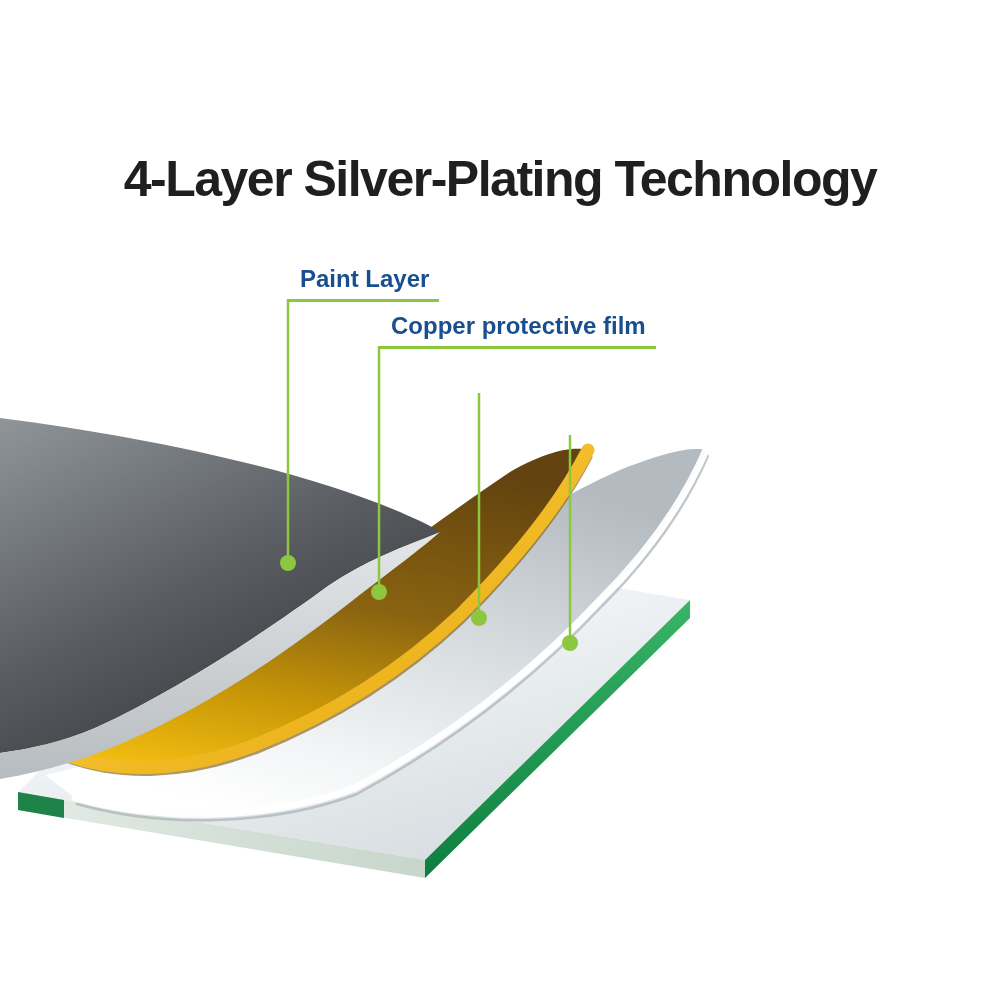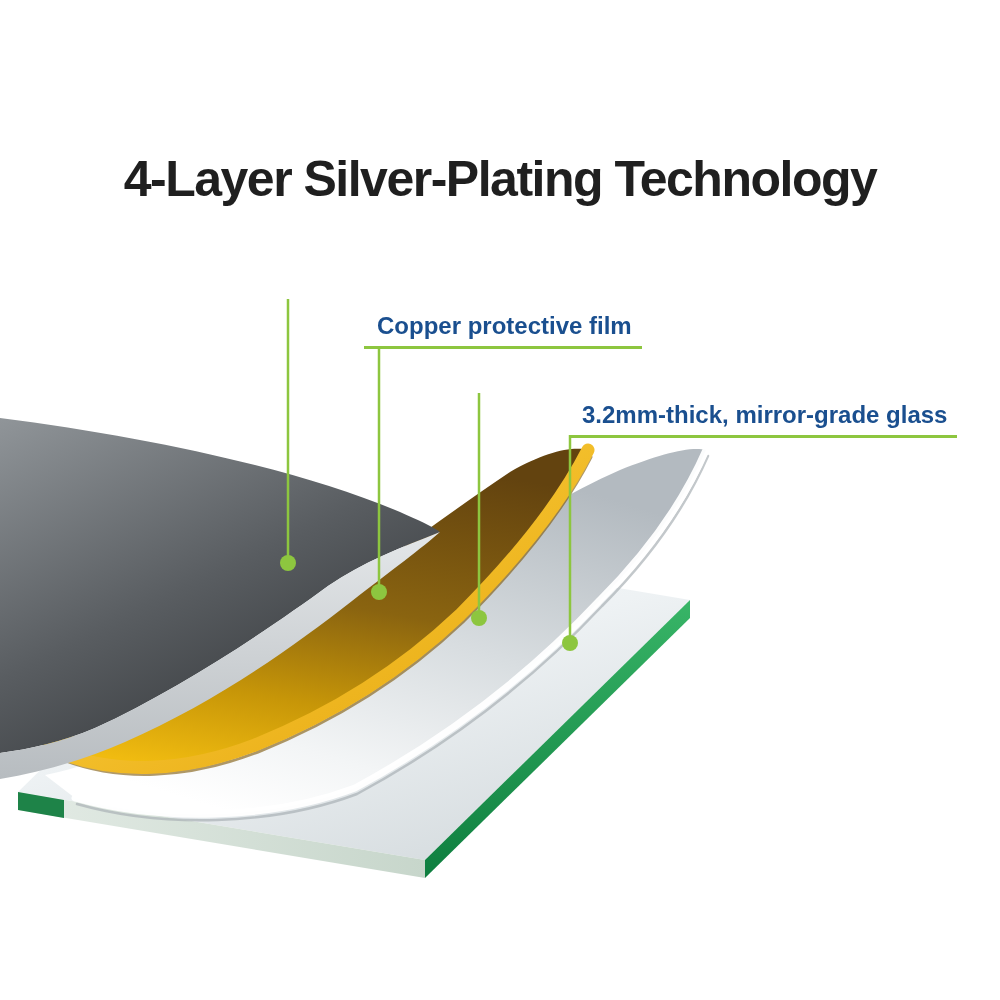--- a/index.html
+++ b/index.html
@@ -38,21 +38,21 @@
     position: absolute;
     display: inline-block;
     white-space: nowrap;
     font-size: 24px;
     font-weight: bold;
     color: #1a4f8f;
     padding: 0 10px 6px 13px;
     border-bottom: 3px solid #8dc63f;
   }
   .label-paint  { left: 287px; top: 265px; }
-  .label-copper { left: 364px; top: 312px; }
+  .label-copper { left: 378px; top: 312px; }
   .label-silver { left: 478px; top: 359px; }
   .label-glass  { left: 569px; top: 401px; }
 </style>
 </head>
 <body>
 
 <div class="stage">
 
   <h1 class="title">4-Layer Silver-Plating Technology</h1>
 
@@ -155,16 +155,16 @@
       <line x1="570" y1="435" x2="570" y2="636"></line>
     </g>
     <g fill="#8dc63f">
       <circle cx="288" cy="563" r="8"></circle>
       <circle cx="379" cy="592" r="8"></circle>
       <circle cx="479" cy="618" r="8"></circle>
       <circle cx="570" cy="643" r="8"></circle>
     </g>
   </svg>
 
+  <div class="layer-label label-paint">Paint Layer</div>
   <div class="layer-label label-copper">Copper protective film</div>
-  <div class="layer-label label-glass">3.2mm-thick, mirror-grade glass</div>
 
 </div>
 
 </body></html>

